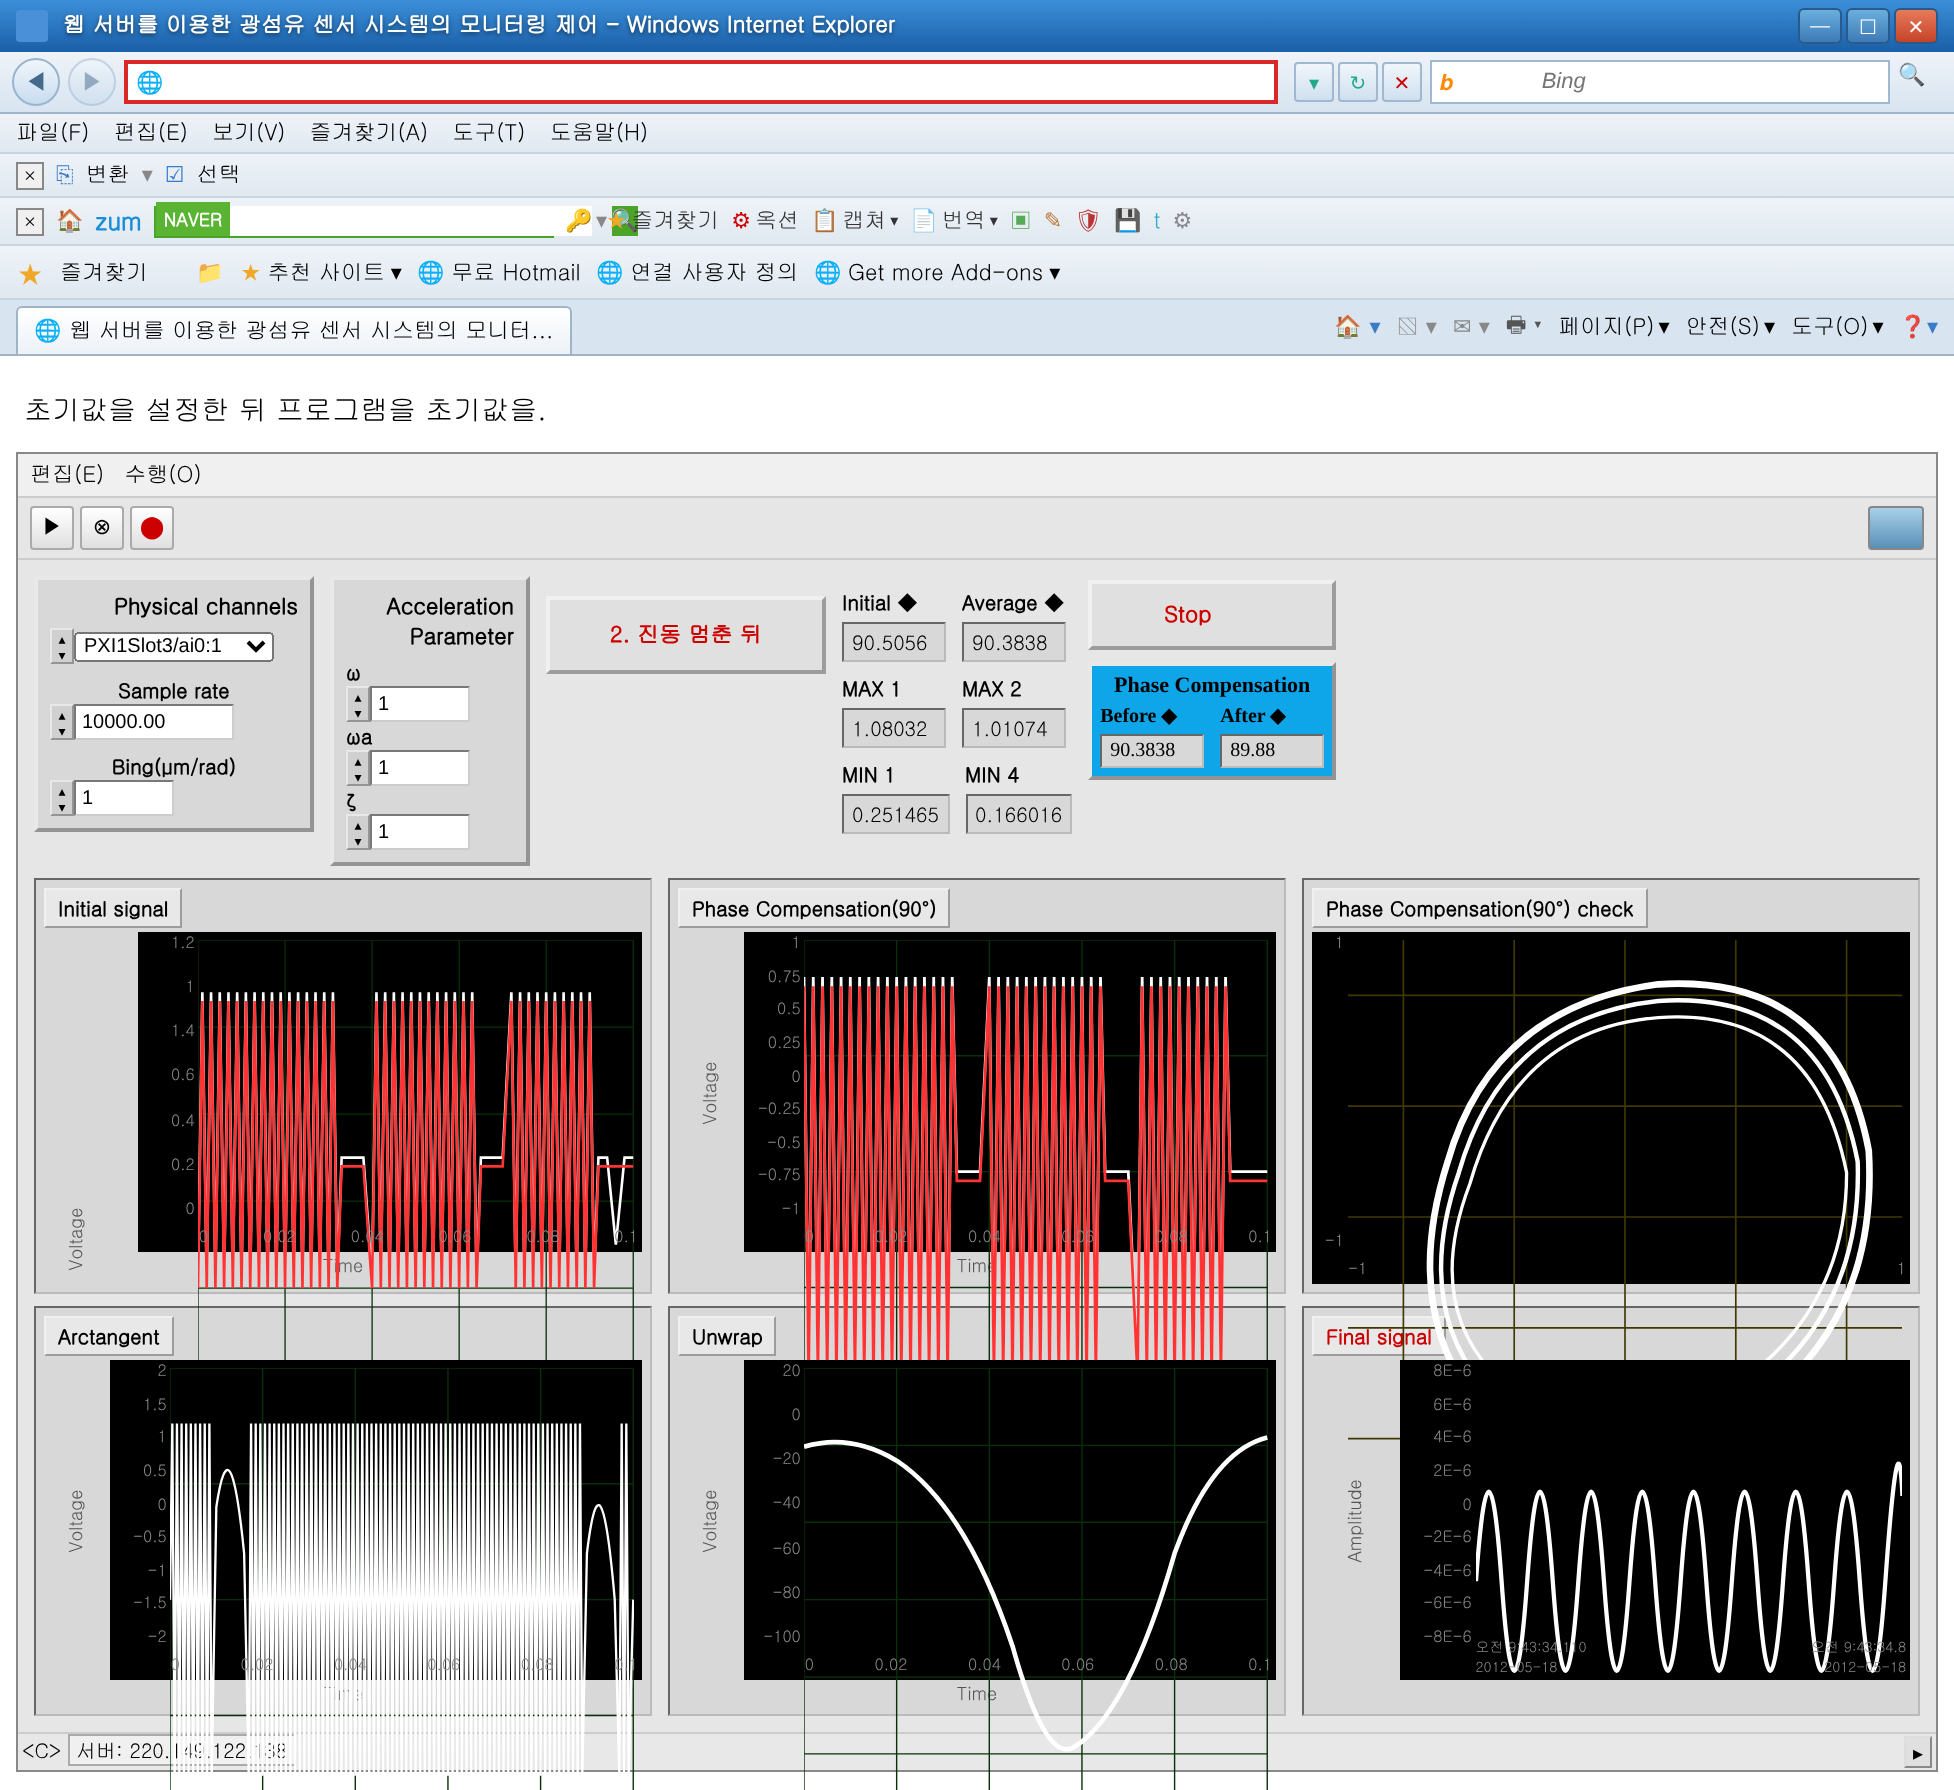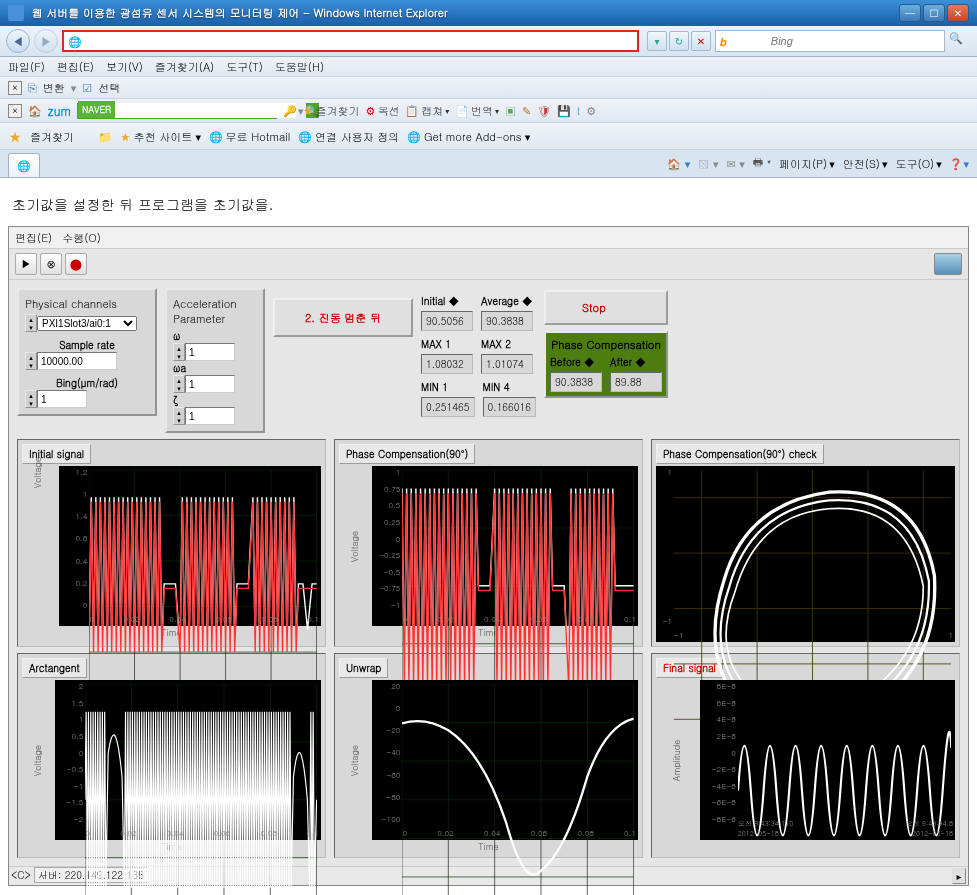--- a/index.html
+++ b/index.html
@@ -40,35 +40,35 @@
 .content-intro { font-size: 14px; padding: 8px 4px 12px; }
 .vi-frame { border: 1px solid #888; background: #e6e6e6; }
 .vi-menu { background: #f0f0f0; padding: 3px 6px; display: flex; gap: 10px; border-bottom: 1px solid #ccc; }
 .vi-toolbar { padding: 4px 6px; display: flex; gap: 4px; border-bottom: 1px solid #ccc; justify-content: space-between; align-items: center; }
 .vi-toolbar .left { display: flex; gap: 3px; }
 .vi-tbtn { width: 22px; height: 22px; border: 1px solid #aaa; background: linear-gradient(#fff,#e0e0e0); border-radius: 2px; text-align: center; line-height: 20px; cursor: pointer; }
 .vi-monitor { width: 28px; height: 22px; background: linear-gradient(#a8d0e8,#5a90b8); border: 1px solid #888; border-radius: 2px; }
 .vi-body { padding: 8px; display: flex; flex-direction: column; gap: 6px; }
 .top-row { display: flex; gap: 8px; align-items: flex-start; }
 .panel-raised { background: #d8d8d8; border: 2px outset #e8e8e8; padding: 6px; }
-.panel-title { font-size: 11px; font-weight: normal; text-align: left; padding-bottom: 3px; }
+.panel-title { font-size: 11px; font-weight: bold; text-align: right; padding-bottom: 3px; }
 .field-label { font-size: 10px; font-weight: bold; }
 .num-input { display: flex; align-items: center; }
 .num-input .updown { width: 12px; height: 18px; background: #d0d0d0; border: 1px outset #e8e8e8; font-size: 7px; text-align: center; line-height: 8px; cursor: pointer; }
 .num-input input { height: 18px; border: 1px inset #ccc; padding: 0 3px; font-size: 10px; background: #fff; }
 .selector { display: flex; align-items: center; }
 .selector select { font-size: 10px; }
 .bigbtn { background: #e0e0e0; border: 2px outset #f0f0f0; padding: 10px 18px; text-align: center; cursor: pointer; color: #c00; font-weight: bold; font-size: 11px; min-width: 140px; }
 .btn-col { display: flex; flex-direction: column; gap: 10px; }
 .val-group { display: flex; gap: 8px; }
 .val-col { display: flex; flex-direction: column; gap: 3px; }
 .val-label { font-size: 10px; font-weight: bold; }
 .val-box { background: #d8d8d8; border: 1px inset #bbb; padding: 2px 4px; font-size: 10px; min-width: 52px; text-align: left; }
 .stop-btn { background: #e0e0e0; border: 2px outset #f0f0f0; padding: 8px 36px; color: #c00; font-weight: bold; cursor: pointer; }
-.phase-comp-box { background: #4d7c0f; border: 2px outset #e8e8e8; padding: 4px; margin-top: 6px; }
+.phase-comp-box { background: #0ea5e9; border: 2px outset #e8e8e8; padding: 4px; margin-top: 6px; font-family: Liberation Serif, serif; }
 .phase-comp-title { font-weight: bold; text-align: center; padding-bottom: 3px; }
 .charts-row { display: flex; gap: 8px; }
 .chart-cell { background: #d8d8d8; border: 1px inset #bbb; padding: 4px; flex: 1; }
 .chart-label { background: #e8e8e8; border: 1px outset #f0f0f0; display: inline-block; padding: 2px 6px; font-size: 10px; font-weight: bold; margin-bottom: 2px; }
 .chart-label.red { color: #c00; text-align: right; }
 .chart-plot { width: 100%; height: 160px; background: #000; position: relative; }
 .chart-axis-y { position: absolute; left: 2px; top: 0; bottom: 16px; width: 26px; display: flex; flex-direction: column; justify-content: space-between; color: #888; font-size: 8px; text-align: right; }
 .chart-axis-y-final { position: absolute; left: 2px; top: 0; bottom: 16px; width: 34px; display: flex; flex-direction: column; justify-content: space-between; color: #888; font-size: 8px; text-align: right; }
 .chart-axis-x { position: absolute; bottom: 2px; left: 30px; right: 2px; display: flex; justify-content: space-between; color: #888; font-size: 8px; }
 .chart-axis-x-final { position: absolute; bottom: 2px; left: 38px; right: 2px; display: flex; justify-content: space-between; color: #888; font-size: 7px; }
@@ -181,20 +181,21 @@
   <span class="fav-item">
       <span>🌐</span>
       <span>연결 사용자 정의</span>
     </span>
   <span class="fav-item"><span>🌐</span><span>Get more Add-ons</span> ▾</span>
 </div>
 
 <div class="tabs-bar">
   <div class="tab">
     <span style="color:#3a7bc8">🌐</span>
+    <span>웹 서버를 이용한 광섬유 센서 시스템의 모니터...</span>
   </div>
   <div class="tab-tools">
     <span class="tab-tool" style="color:#3a7bc8">🏠 ▾</span>
     <span class="tab-tool" style="color:#888">▧ ▾</span>
     <span class="tab-tool" style="color:#888">✉ ▾</span>
     <span class="tab-tool" style="color:#555">🖶 ▾</span>
     <span class="tab-tool"><span>페이지(P)</span> ▾</span>
     <span class="tab-tool"><span>안전(S)</span> ▾</span>
     <span class="tab-tool"><span>도구(O)</span> ▾</span>
     <span class="tab-tool" style="color:#3a7bc8">❓▾</span>
@@ -312,21 +313,21 @@
                 <div class="val-box">89.88</div>
               </div>
             </div>
           </div>
         </div>
       </div>
 
       <div class="charts-row">
         <div class="chart-cell">
           <div class="chart-label">Initial signal</div>
-          <div style="display:flex;align-items:flex-start;gap:6px">
+          <div style="display:flex;align-items:flex-end;gap:16px">
             <div class="axis-label-y">Voltage</div>
             <div class="chart-plot">
               <div class="chart-axis-y">
                 <span>1.2</span>
                   <span>1</span>
                   <span>1.4</span>
                   <span>0.6</span>
                   <span>0.4</span>
                   <span>0.2</span>
                   <span>0</span>

